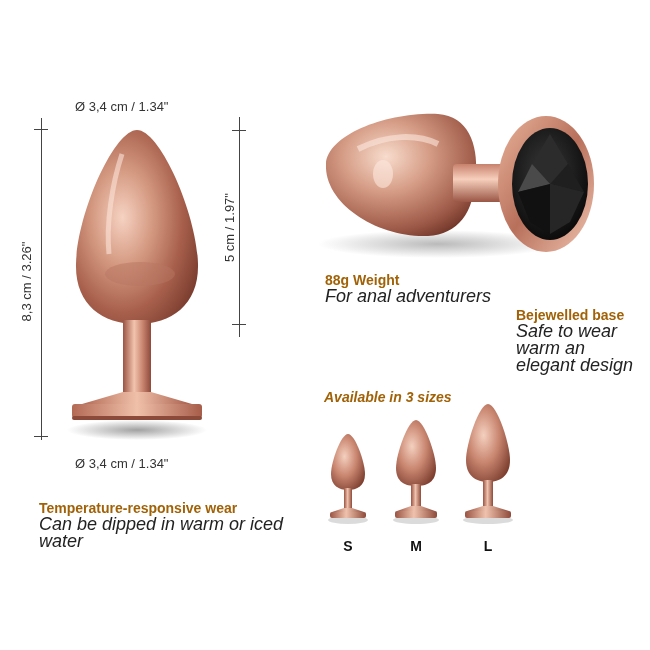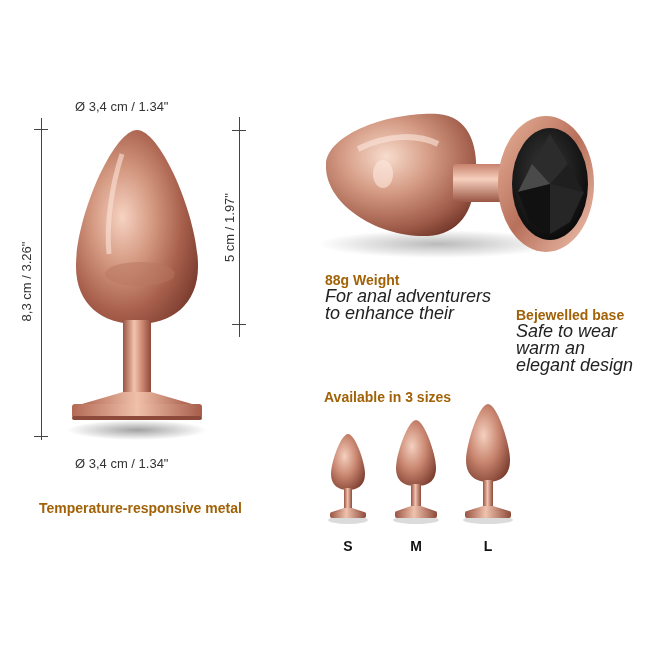--- a/index.html
+++ b/index.html
@@ -106,34 +106,34 @@
     <polygon points="250,60 266,88 232,80" fill="#1f1f1f"></polygon>
     <polygon points="214,60 200,88 232,80" fill="#4a4a4a"></polygon>
     <polygon points="200,88 232,80 232,130 212,118" fill="#111"></polygon>
     <polygon points="266,88 232,80 232,130 252,118" fill="#262626"></polygon>
   </svg>
 </div>
 
 <div class="abs" style="left:325px; top:272px; width:170px;">
   <div class="feat-title">88g Weight</div>
   <div class="feat-desc">For anal adventurers</div>
-  <div class="feat-desc">to enhance their</div>
 </div>
 
 <div class="abs" style="left:516px; top:307px; width:146px;">
   <div class="feat-title">Bejewelled base</div>
   <div class="feat-desc">Safe to wear warm an</div>
   <div class="feat-desc">elegant design</div>
 </div>
 
 <div class="abs" style="left:39px; top:500px; width:280px;">
-  <div class="feat-title">Temperature-responsive metal</div>
+  <div class="feat-title">Temperature-responsive wear</div>
+  <div class="feat-desc">Can be dipped in warm or iced water</div>
 </div>
 
-<div class="abs feat-title" style="left:324px; top:389px;">Available in 3 sizes</div>
+<div class="abs feat-title" style="left:324px; top:389px;font-style:italic;">Available in 3 sizes</div>
 
 <div class="abs" style="left:328px; top:432px; width:40px; height:92px;">
   <svg width="40" height="92" viewBox="0 0 40 92">
     <defs>
       <radialGradient id="sB" cx="0.4" cy="0.4" r="0.7">
           <stop offset="0" stop-color="#f4d0bf"></stop>
           <stop offset="0.5" stop-color="#c98670"></stop>
           <stop offset="1" stop-color="#7e3f30"></stop>
         </radialGradient>
       <linearGradient id="sS" x1="0" x2="1">

